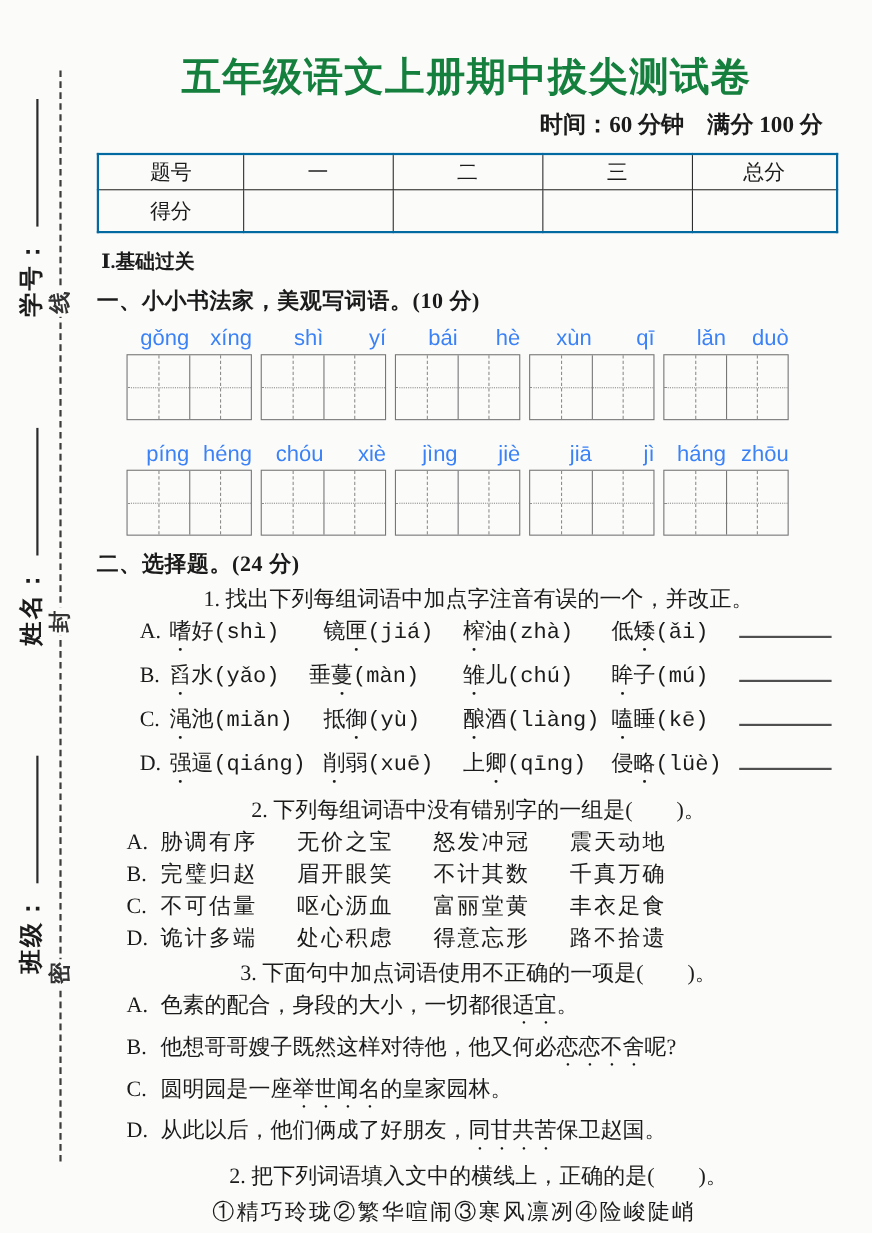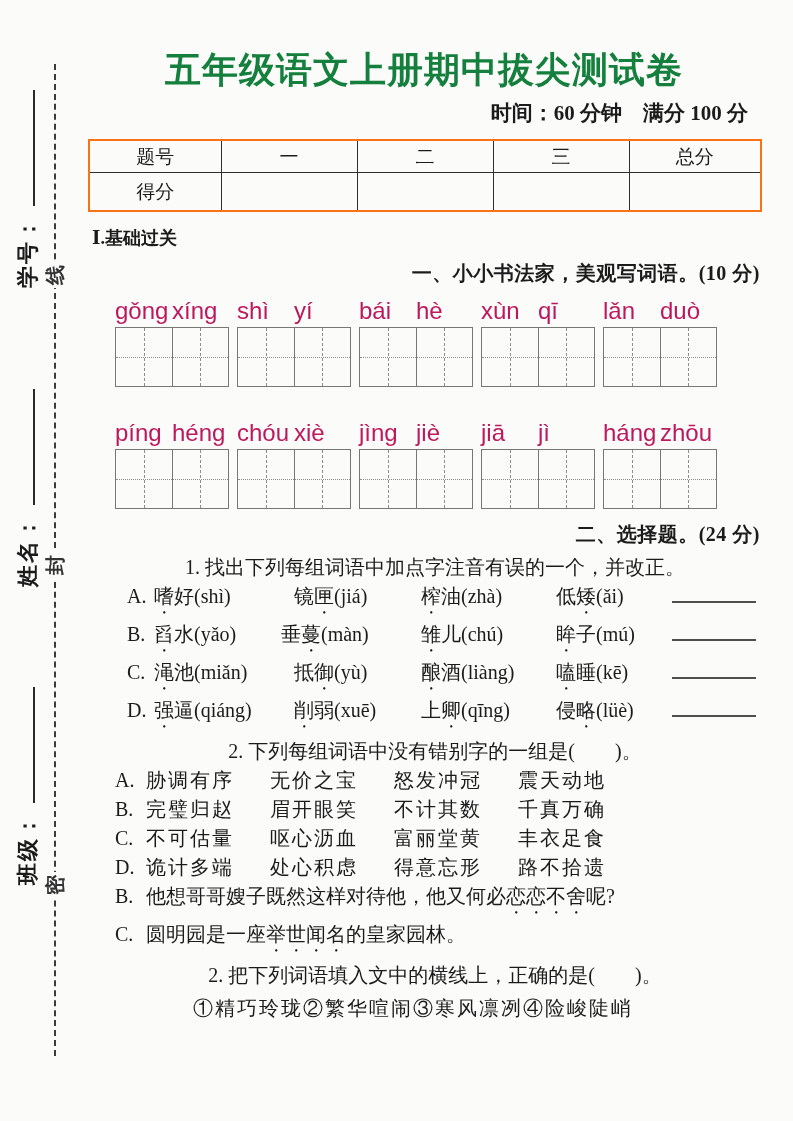--- a/index.html
+++ b/index.html
@@ -24,48 +24,48 @@
     transform:rotate(-90deg);background:#fbfbfa;z-index:2;}
   .sc1{top:262px}.sc2{top:552px}.sc3{top:872px}
 
   
   .content{position:absolute;left:88px;top:0;width:672px;}
   .title{margin:50px 0 0;text-align:center;font-size:36px;font-weight:900;
     letter-spacing:1px;line-height:1.15;white-space:nowrap;color:#15803d;}
   .meta{text-align:right;padding-right:12px;font-size:21px;font-weight:bold;margin-top:8px;}
 
   table.score-table{border-collapse:collapse;width:672px;margin-top:12px;
-    table-layout:fixed;border:2px solid #f97316;}
+    table-layout:fixed;border:2px solid #0369a1;}
   table.score-table td{border:1px solid #2e2e2e;text-align:center;font-size:19px;padding:0;}
   table.score-table tr.hdr td{height:31px;}
   table.score-table tr.scr td{height:37px;}
 
   .sec{font-size:18px;font-weight:bold;margin:14px 0 0 4px;}
-  .qhead{font-size:20px;font-weight:bold;margin:10px 0 0 0;letter-spacing:0.5px;text-align:right;}
+  .qhead{font-size:20px;font-weight:bold;margin:10px 0 0 0;letter-spacing:0.5px;}
   .qhead2{margin-top:12px;}
 
   .pinyin-row{display:flex;gap:8px;margin:10px 0 2px 27px;}
   .pgroup{width:114px;display:flex;}
-  .psyl{width:57px;text-align:left;
-    font-family:"Liberation Sans","DejaVu Sans",sans-serif;font-size:24px;color:#be185d;}
-  .py2{margin-top:32px;}
+  .psyl{width:57px;text-align:right;
+    font-family:"Liberation Sans","DejaVu Sans",sans-serif;font-size:20px;color:#3b82f6;}
+  .py2{margin-top:20px;}
   .grid-row{display:flex;gap:8px;margin-left:27px;}
   .tian{width:112px;height:58px;border:1px solid #777;display:flex;background:transparent;}
   .tcell{flex:1;position:relative;}
   .tcell + .tcell{border-left:1px solid #777;}
   .tcell::before{content:"";position:absolute;left:50%;top:0;bottom:0;width:0;
     border-left:1px dashed #8d8d8d;}
   .tcell::after{content:"";position:absolute;top:50%;left:0;right:0;height:0;
     border-top:1px dotted #8d8d8d;}
 
   .stem{font-size:20px;line-height:26px;margin:6px 0 0 22px;white-space:nowrap;text-align:center;}
   .opt-row{display:flex;align-items:baseline;margin:4px 0 0 39px;
     font-size:20px;line-height:25px;white-space:nowrap;}
   .opt-label{width:27px;flex:none;}
-  .q1row .w{flex:none;}
+  .q1row .w{flex:none;font-family:Liberation Mono, monospace;}
   .q1row .w1{width:140px}.q1row .w2{width:127px}.q1row .w3{width:135px}.q1row .w4{width:116px}
   .blank{flex:none;display:inline-block;width:84px;height:0;border-bottom:2px solid #4f4f4f;}
   .q2row{margin-left:27px;}
   .q2row .opt-label{width:31px;}
   .q2row .w{flex:none;width:124px;letter-spacing:2px;}
   .q2row .w:last-child{width:auto;}
   .opt-line{margin:4px 0 0 27px;font-size:20px;line-height:25px;white-space:nowrap;}
   .opt-line .opt-label{display:inline-block;width:31px;}
 
   .em-dot{
@@ -295,26 +295,33 @@
       <span class="w">丰衣足食</span>
     </div>
     <div class="opt-row q2row">
       <span class="opt-label">D.</span>
       <span class="w">诡计多端</span>
       <span class="w">处心积虑</span>
       <span class="w">得意忘形</span>
       <span class="w">路不拾遗</span>
     </div>
 
-
+    <div class="stem">3. 下面句中加点词语使用不正确的一项是(　　)。</div>
+
+    <div class="opt-line">
+      <span class="opt-label">A.</span><span>色素的配合，身段的大小，一切都很</span><span class="em-dot">适宜</span><span>。</span>
+    </div>
     <div class="opt-line">
       <span class="opt-label">B.</span><span>他想哥哥嫂子既然这样对待他，他又何必</span><span class="em-dot">恋恋不舍</span><span>呢?</span>
     </div>
     <div class="opt-line">
       <span class="opt-label">C.</span><span>圆明园是一座</span><span class="em-dot">举世闻名</span><span>的皇家园林。</span>
+    </div>
+    <div class="opt-line">
+      <span class="opt-label">D.</span><span>从此以后，他们俩成了好朋友，</span><span class="em-dot">同甘共苦</span><span>保卫赵国。</span>
     </div>
 
     <div class="stem">2. 把下列词语填入文中的横线上，正确的是(　　)。</div>
 
     <div class="word-bank-row wb-first">
       <span class="wb">①精巧玲珑</span>
       <span class="wb">②繁华喧闹</span>
       <span class="wb">③寒风凛冽</span>
       <span class="wb">④险峻陡峭</span>
     </div>

